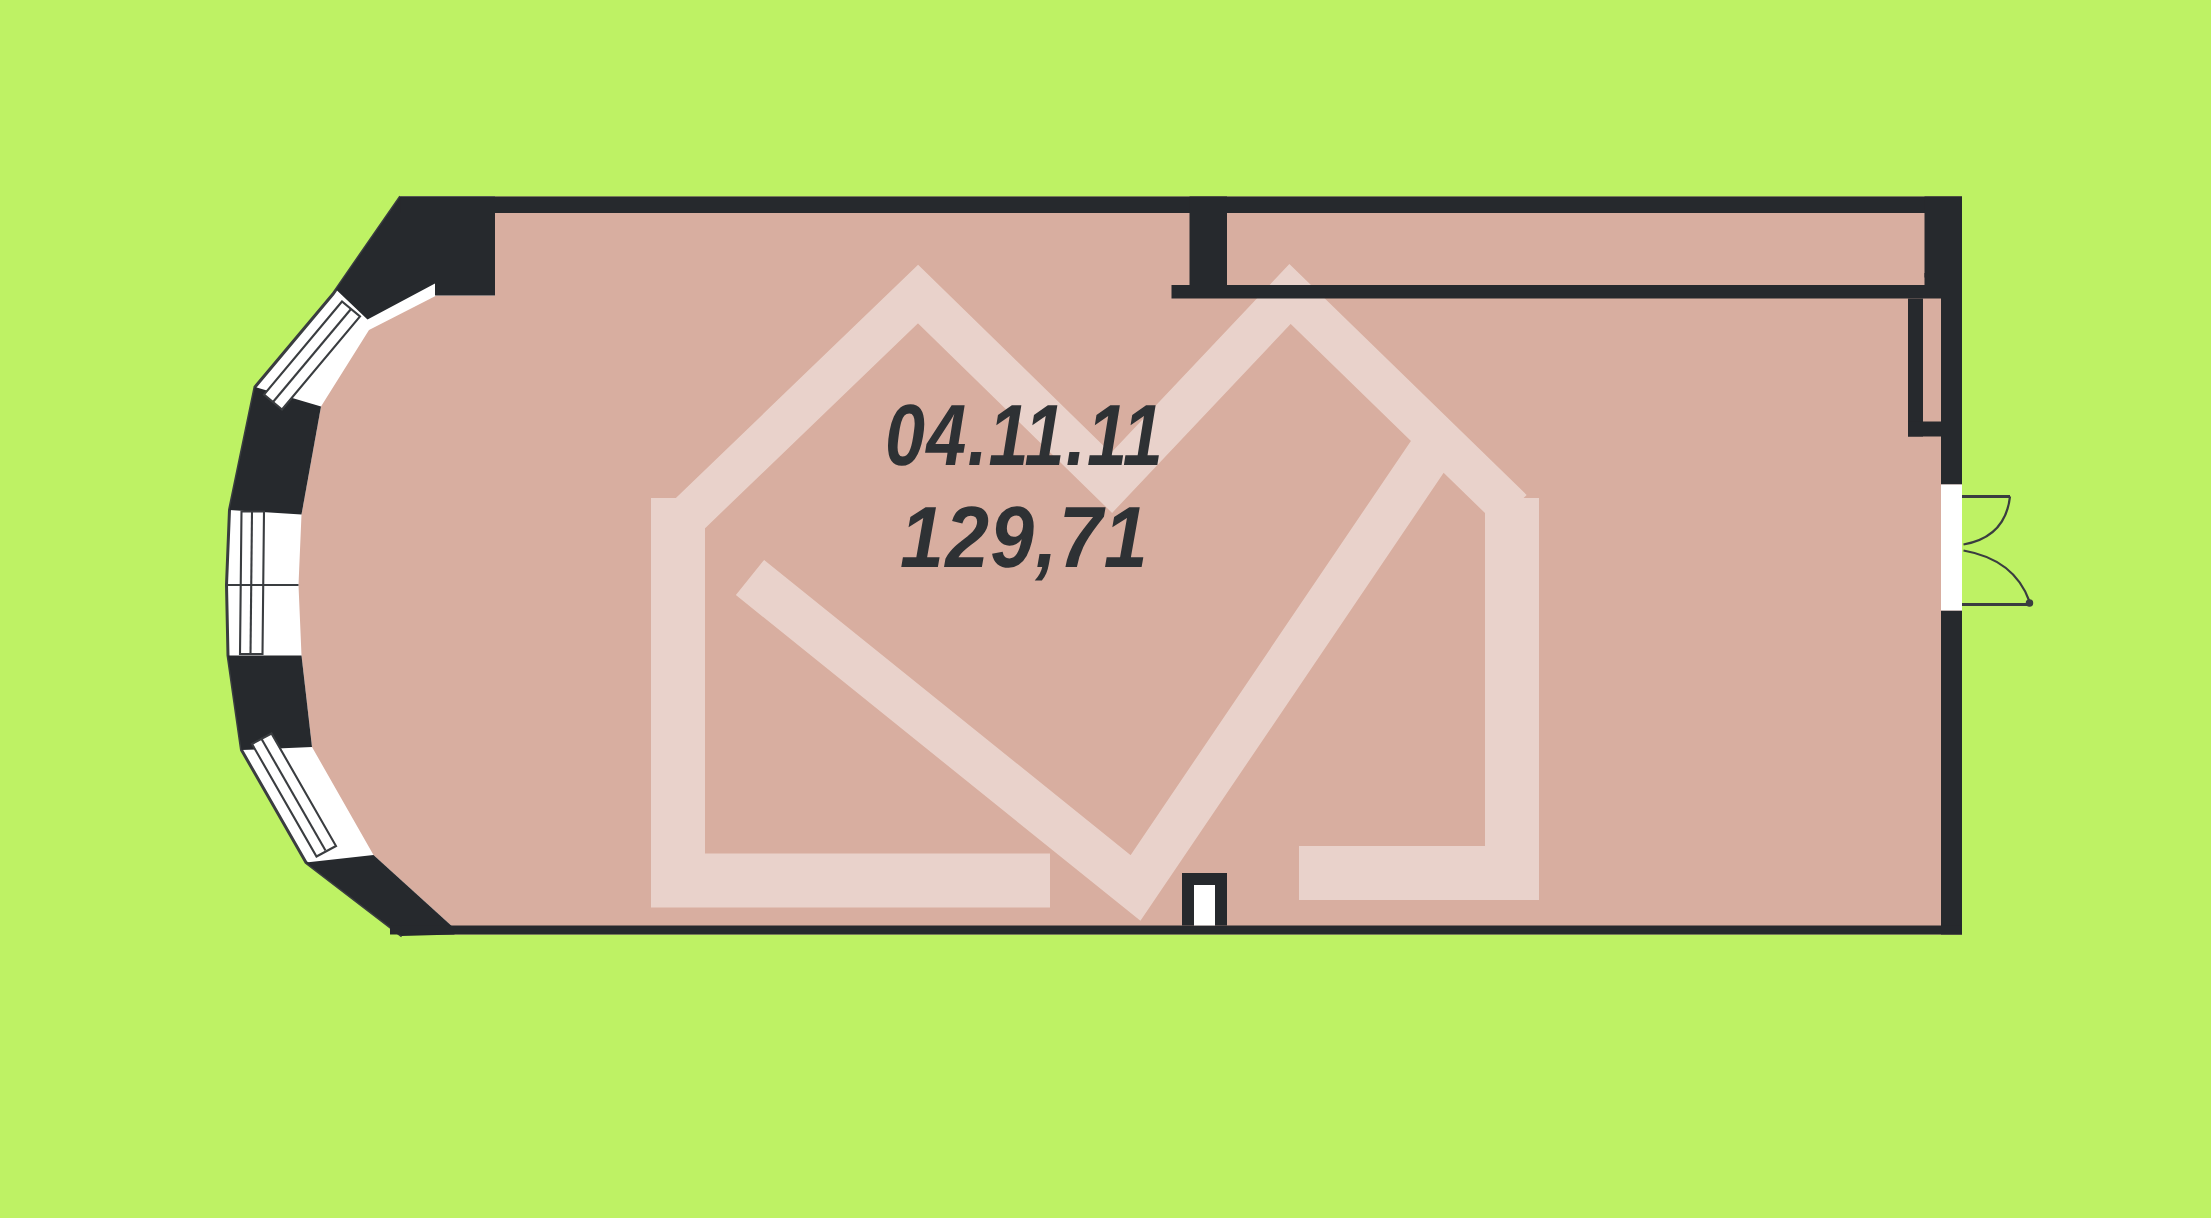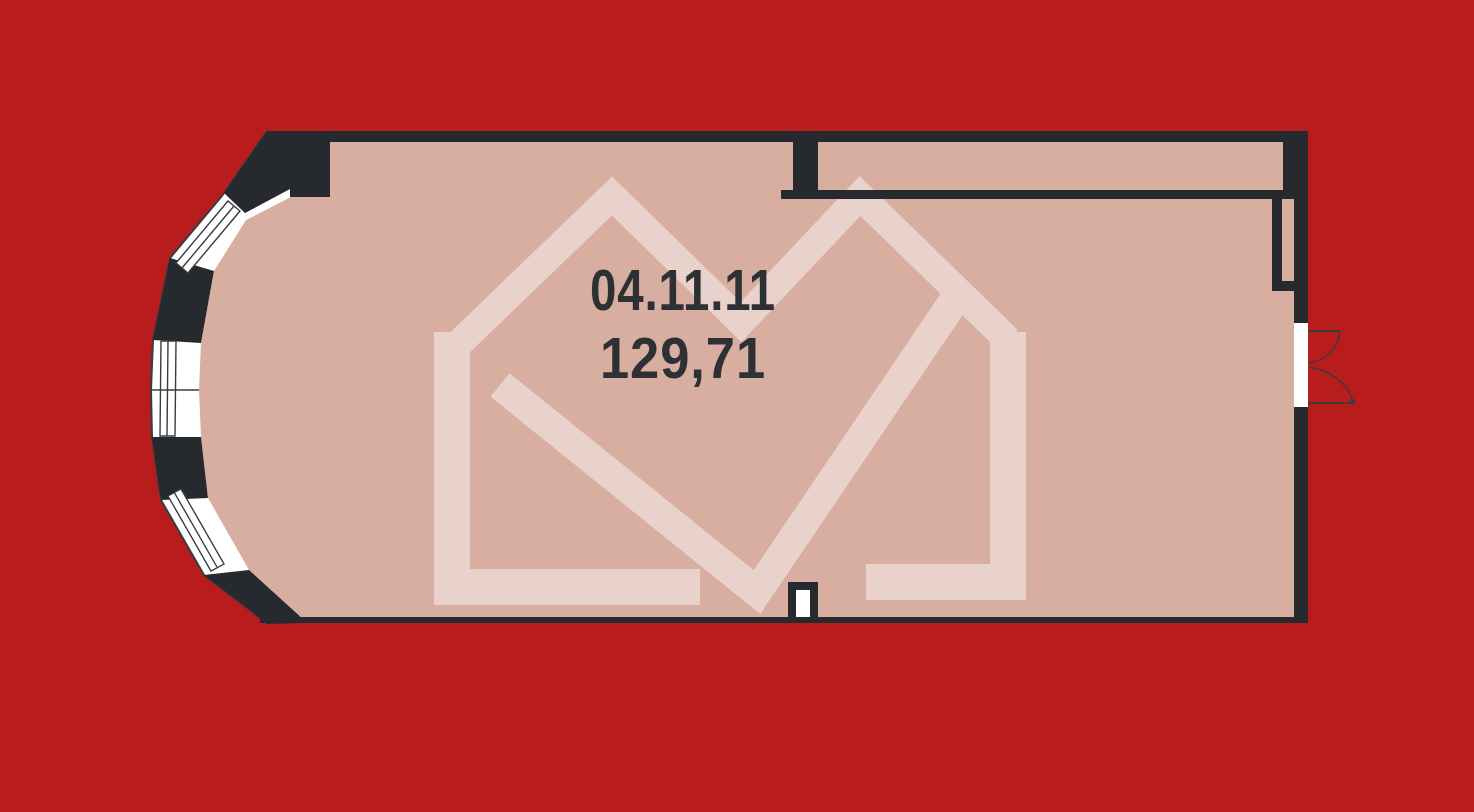--- a/index.html
+++ b/index.html
@@ -1,16 +1,16 @@
 <!DOCTYPE html>
 <html><head>
 <meta charset="utf-8">
 <style>
   html,body{margin:0;padding:0;background:#ffffff;}
-  .stage{position:relative;width:1474px;height:812px;background:#b91c1c;overflow:hidden;}
+  .stage{position:relative;width:1474px;height:812px;background:#bef264;overflow:hidden;font-style:italic;}
   svg{display:block;}
   text.plan-label{
     font-family:"Liberation Sans", sans-serif;
     font-weight:bold;
     letter-spacing:1px;
   }
 </style>
 </head>
 <body>
 

